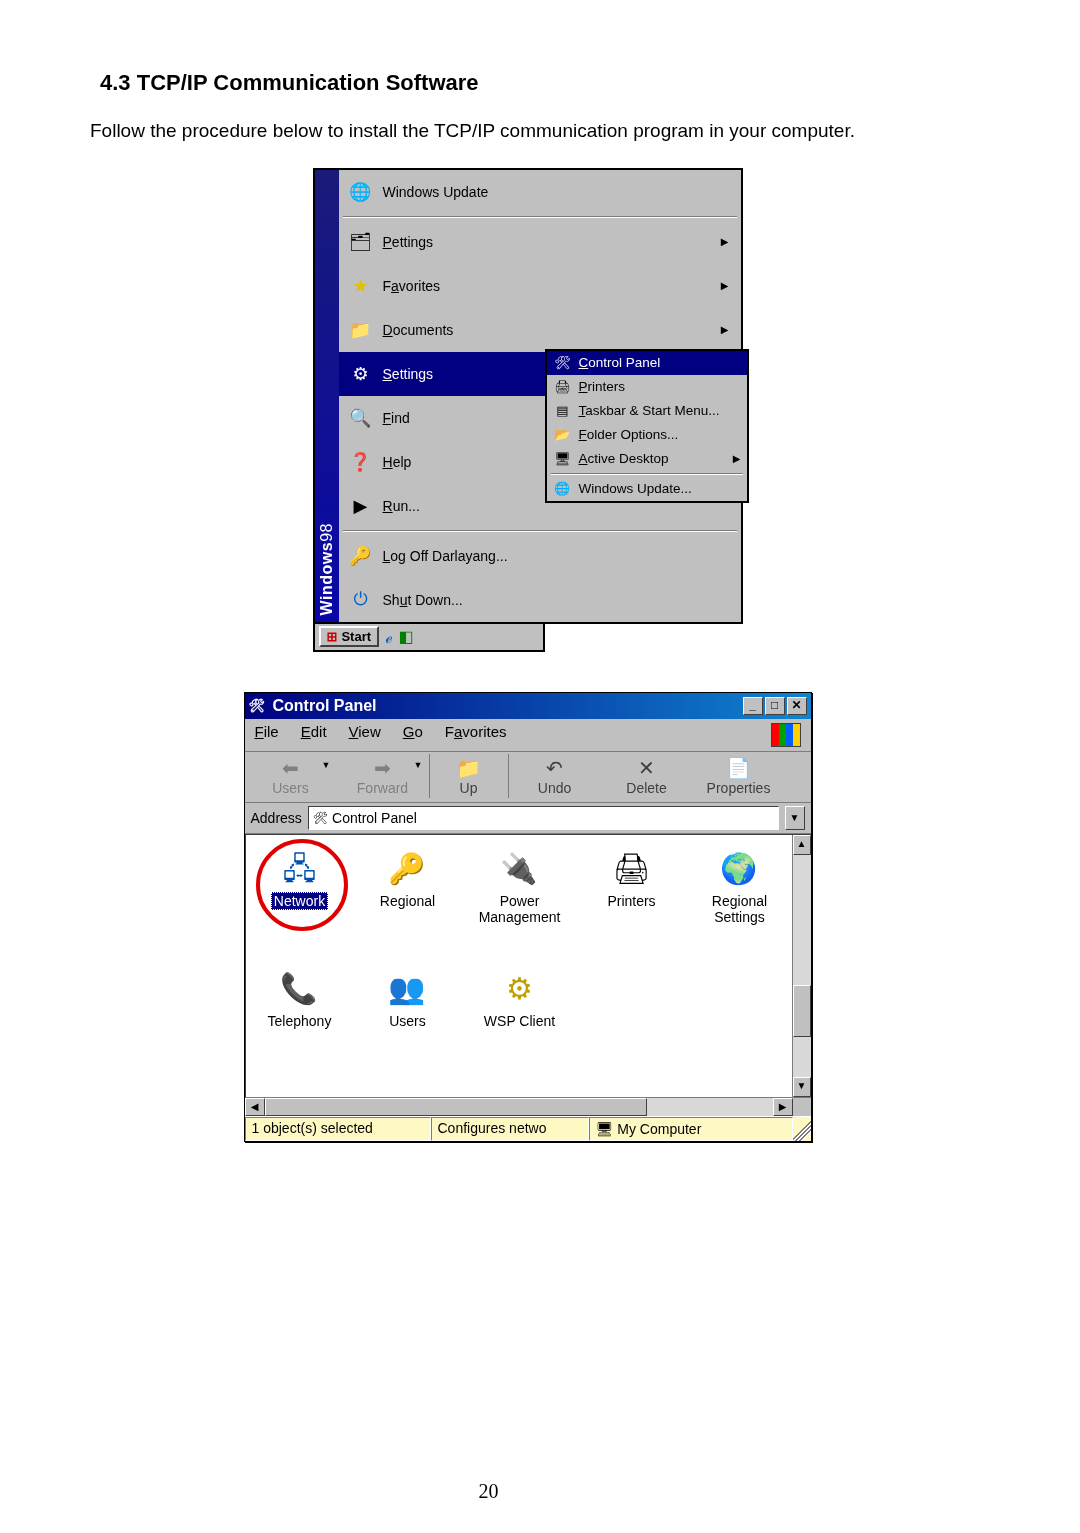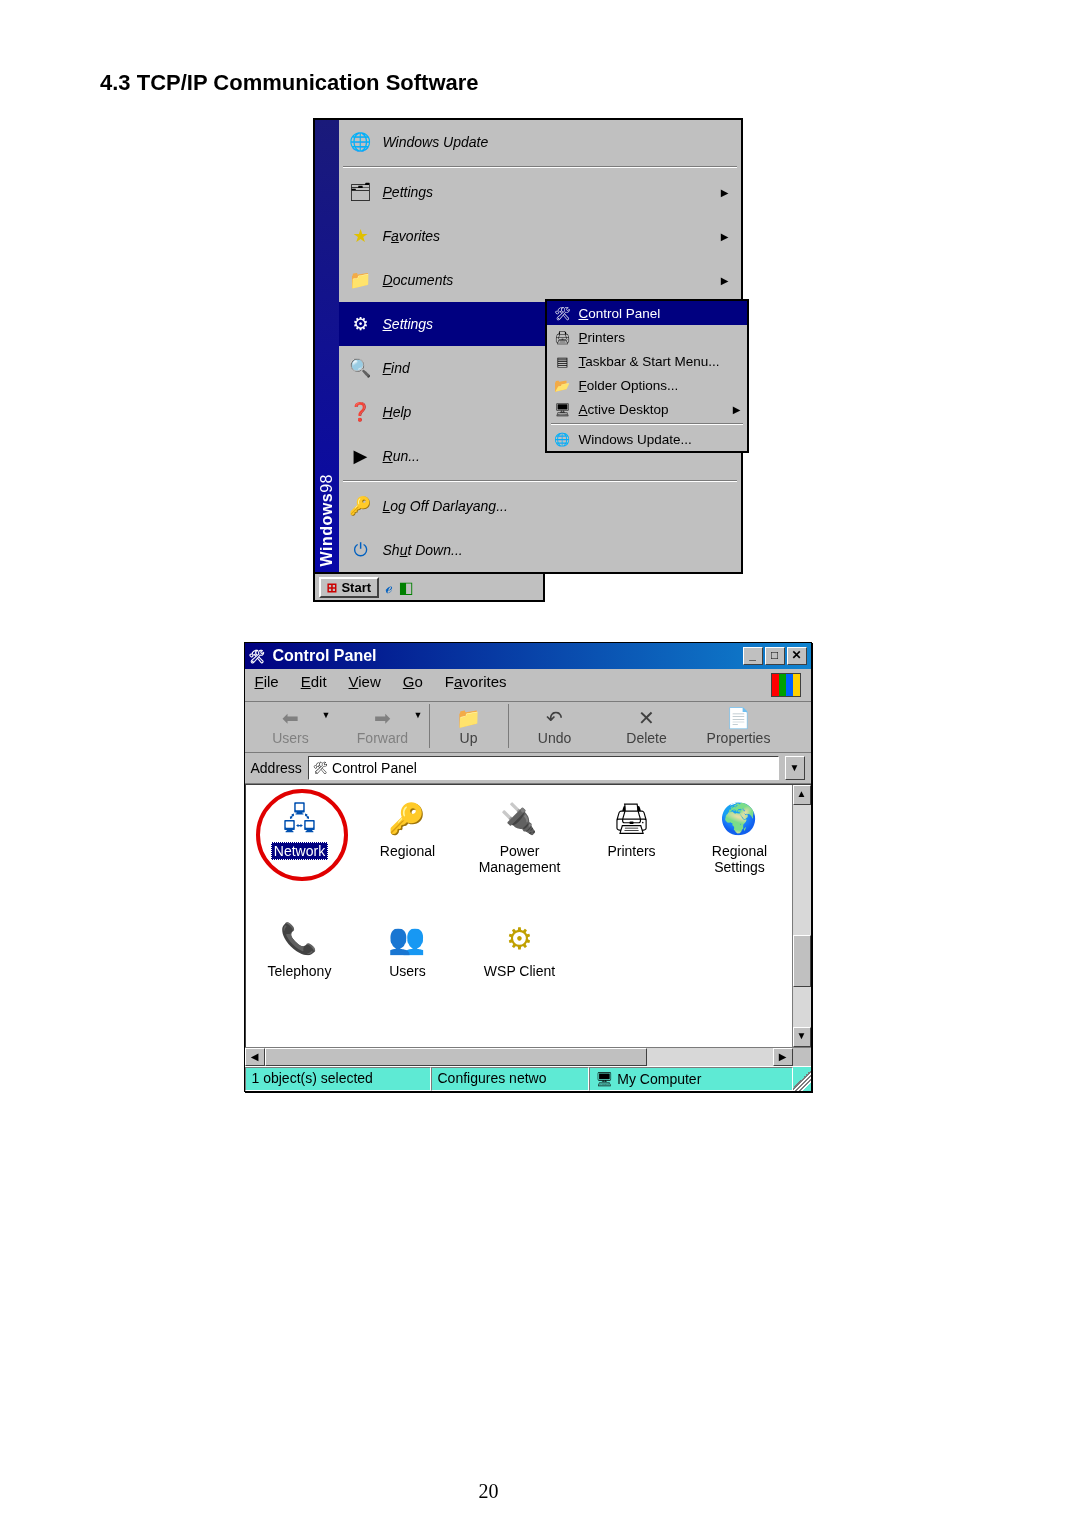--- a/index.html
+++ b/index.html
@@ -92,21 +92,21 @@
     color: #fff;
   }
   .sm-item .ic {
     width: 28px; height: 24px;
     display: inline-flex; align-items: center; justify-content: center;
     margin-right: 8px;
     font-size: 18px;
     color: #000;
   }
   .sm-item.highlight .ic { color: #fff; }
-  .sm-item .lbl { flex: 1; font-style: italic; }
+  .sm-item .lbl { flex: 1; }
   .sm-item .lbl u { text-decoration: underline; }
   .sm-item .arrow { font-size: 10px; margin-left: auto; padding-right: 4px; }
   .sm-sep {
     height: 0;
     border-top: 1px solid #7b7b7b;
     border-bottom: 1px solid #fff;
     margin: 2px 4px;
   }
 
   
@@ -280,21 +280,21 @@
   .cp-icon.selected .lbl {
     background:#000080; color:#fff; border:1px dotted #fff;
     padding: 0 2px;
   }
   .red-circle {
     position:absolute; border:4px solid #e00000; border-radius:50%;
     width:84px; height:84px; pointer-events:none;
   }
 
   .statusbar {
-    display:flex; background:#5eead4; height:24px; font-size:14px;
+    display:flex; background:#fef9c3; height:24px; font-size:14px;
     border-top:1px solid #fff;
   }
   .statusbar .cell {
     border-top:1px solid #7b7b7b; border-left:1px solid #7b7b7b;
     border-right:1px solid #fff; border-bottom:1px solid #fff;
     padding: 2px 6px; overflow:hidden; white-space:nowrap;
   }
   .statusbar .c1 { flex:0 0 172px; }
   .statusbar .c2 { flex:0 0 144px; }
   .statusbar .c3 { flex:1; display:flex; align-items:center; gap:4px; }
@@ -305,20 +305,21 @@
                       #7b7b7b 60% 65%, #fff 65% 70%,
                       #7b7b7b 70% 75%, #fff 75% 80%, transparent 80%);
   }
 </style>
 </head>
 <body>
 
 <div class="page">
   <h2 class="section-title">4.3 TCP/IP Communication Software</h2>
 
+  <p class="body-text">Follow the procedure below to install the TCP/IP communication program in your computer.</p>
 
 
   <div class="fig1-wrap">
     <div class="fig1">
       <div class="win98-strip">
         <span><b>Windows</b><span class="n98">98</span></span>
       </div>
       <div class="start-menu">
         <div class="sm-item big">
           <span class="ic">🌐</span>

